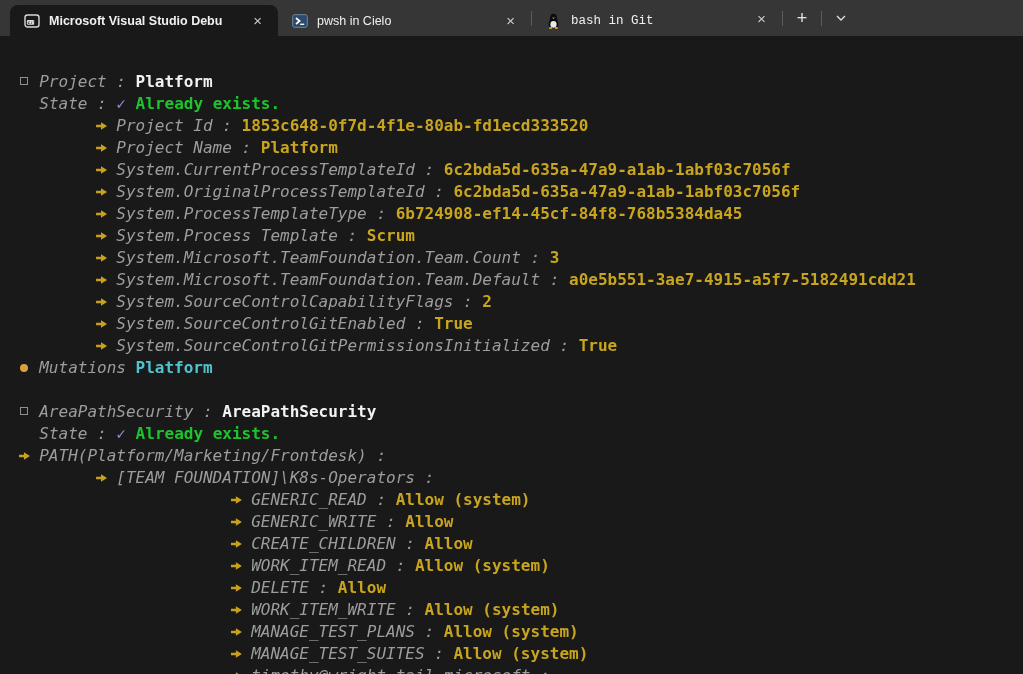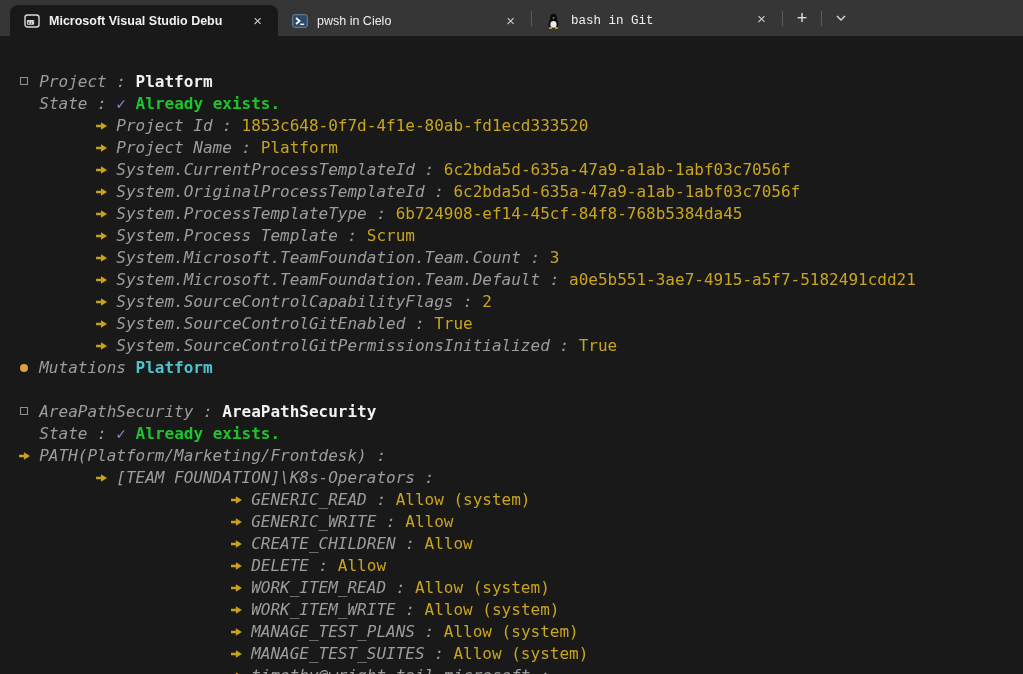--- a/index.html
+++ b/index.html
@@ -45,21 +45,21 @@
   .terminal{
     position:absolute;top:36px;left:0;right:0;bottom:0;
     background:var(--terminal-bg,#191919);
     padding:35px 0 0 20px;box-sizing:border-box;overflow:hidden;
     font-family:"DejaVu Sans Mono",monospace;font-size:16px;
   }
   .tline{height:22px;line-height:22px;white-space:pre;}
   .seg{display:inline;}
   .c-g {color:var(--label-gray,#9d9d9d);font-style:italic;}
   .c-w {color:var(--value-white,#f2f2f2);font-weight:700;}
-  .c-y {color:var(--value-yellow,#c9a51e);font-weight:400;}
+  .c-y {color:var(--value-yellow,#c9a51e);font-weight:700;}
   .c-gr{color:var(--success-green,#1dc42e);font-weight:700;}
   .c-cy{color:var(--accent-cyan,#4fc4cf);font-weight:700;}
   .c-p {color:var(--check-purple,#8d88d8);}
   .ticon{display:inline-block;width:9.6px;height:22px;position:relative;vertical-align:top;}
   .ticon.square::before{
     content:"";position:absolute;left:0;top:6px;width:6px;height:6px;
     border:1.6px solid var(--icon-gray,#8f8f8f);
   }
   .ticon.pointer::before{
     content:"";position:absolute;left:-1px;top:6px;width:11px;height:10px;
@@ -148,21 +148,21 @@
       <div class="tline"><span class="seg c-g">        </span><span class="ticon pointer"></span><span class="seg c-g"> System.SourceControlGitPermissionsInitialized : </span><span class="seg c-y">True</span></div>
       <div class="tline"><span class="ticon dot"></span><span class="seg c-g"> Mutations </span><span class="seg c-cy">Platform</span></div>
       <div class="tline"></div>
       <div class="tline"><span class="ticon square"></span><span class="seg c-g"> AreaPathSecurity : </span><span class="seg c-w">AreaPathSecurity</span></div>
       <div class="tline"><span class="seg c-g">  State : </span><span class="seg c-p">✓</span><span class="seg c-g"> </span><span class="seg c-gr">Already exists.</span></div>
       <div class="tline"><span class="ticon pointer"></span><span class="seg c-g"> PATH(Platform/Marketing/Frontdesk) :</span></div>
       <div class="tline"><span class="seg c-g">        </span><span class="ticon pointer"></span><span class="seg c-g"> [TEAM FOUNDATION]\K8s-Operators :</span></div>
       <div class="tline"><span class="seg c-g">                      </span><span class="ticon pointer"></span><span class="seg c-g"> GENERIC_READ : </span><span class="seg c-y">Allow (system)</span></div>
       <div class="tline"><span class="seg c-g">                      </span><span class="ticon pointer"></span><span class="seg c-g"> GENERIC_WRITE : </span><span class="seg c-y">Allow</span></div>
       <div class="tline"><span class="seg c-g">                      </span><span class="ticon pointer"></span><span class="seg c-g"> CREATE_CHILDREN : </span><span class="seg c-y">Allow</span></div>
+      <div class="tline"><span class="seg c-g">                      </span><span class="ticon pointer"></span><span class="seg c-g"> WORK_ITEM_READ : </span><span class="seg c-y">Allow (system)</span></div>
       <div class="tline"><span class="seg c-g">                      </span><span class="ticon pointer"></span><span class="seg c-g"> DELETE : </span><span class="seg c-y">Allow</span></div>
-      <div class="tline"><span class="seg c-g">                      </span><span class="ticon pointer"></span><span class="seg c-g"> WORK_ITEM_READ : </span><span class="seg c-y">Allow (system)</span></div>
       <div class="tline"><span class="seg c-g">                      </span><span class="ticon pointer"></span><span class="seg c-g"> WORK_ITEM_WRITE : </span><span class="seg c-y">Allow (system)</span></div>
       <div class="tline"><span class="seg c-g">                      </span><span class="ticon pointer"></span><span class="seg c-g"> MANAGE_TEST_PLANS : </span><span class="seg c-y">Allow (system)</span></div>
       <div class="tline"><span class="seg c-g">                      </span><span class="ticon pointer"></span><span class="seg c-g"> MANAGE_TEST_SUITES : </span><span class="seg c-y">Allow (system)</span></div>
       <div class="tline"><span class="seg c-g">                      </span><span class="ticon pointer"></span><span class="seg c-g"> timothy@wright.tail.microsoft :</span></div>
     </div>
 
 </div>
 
 </body></html>

